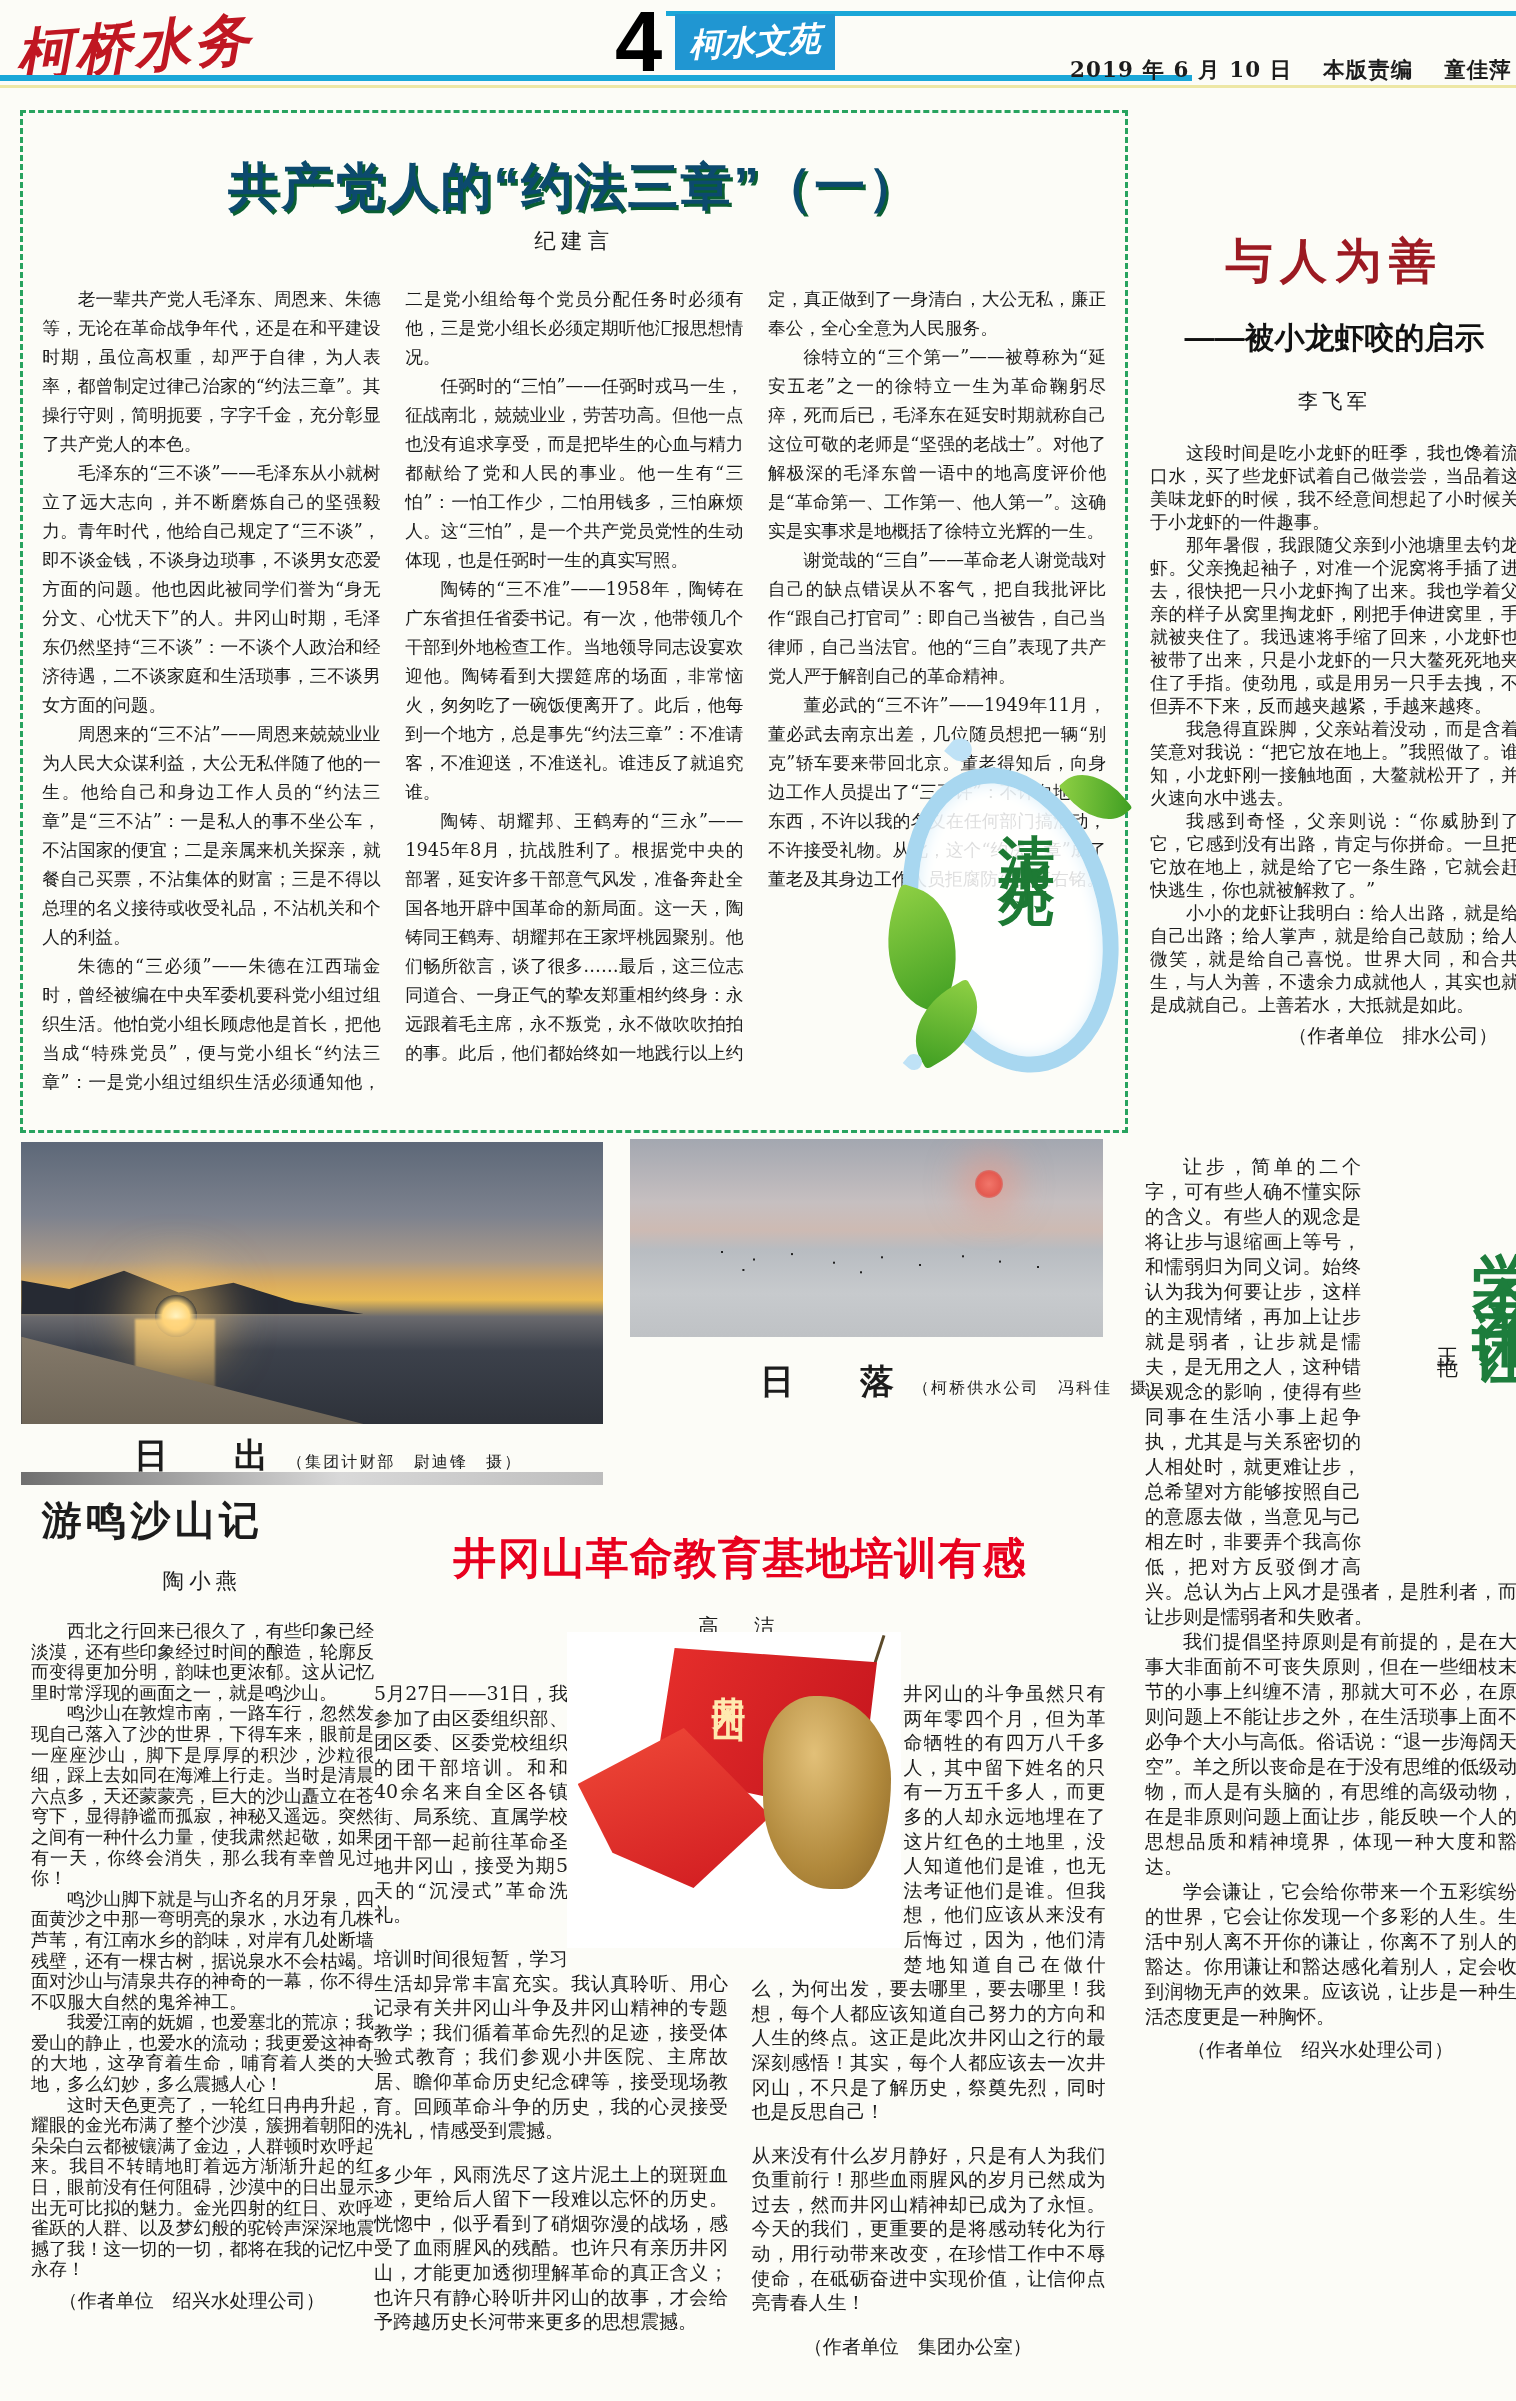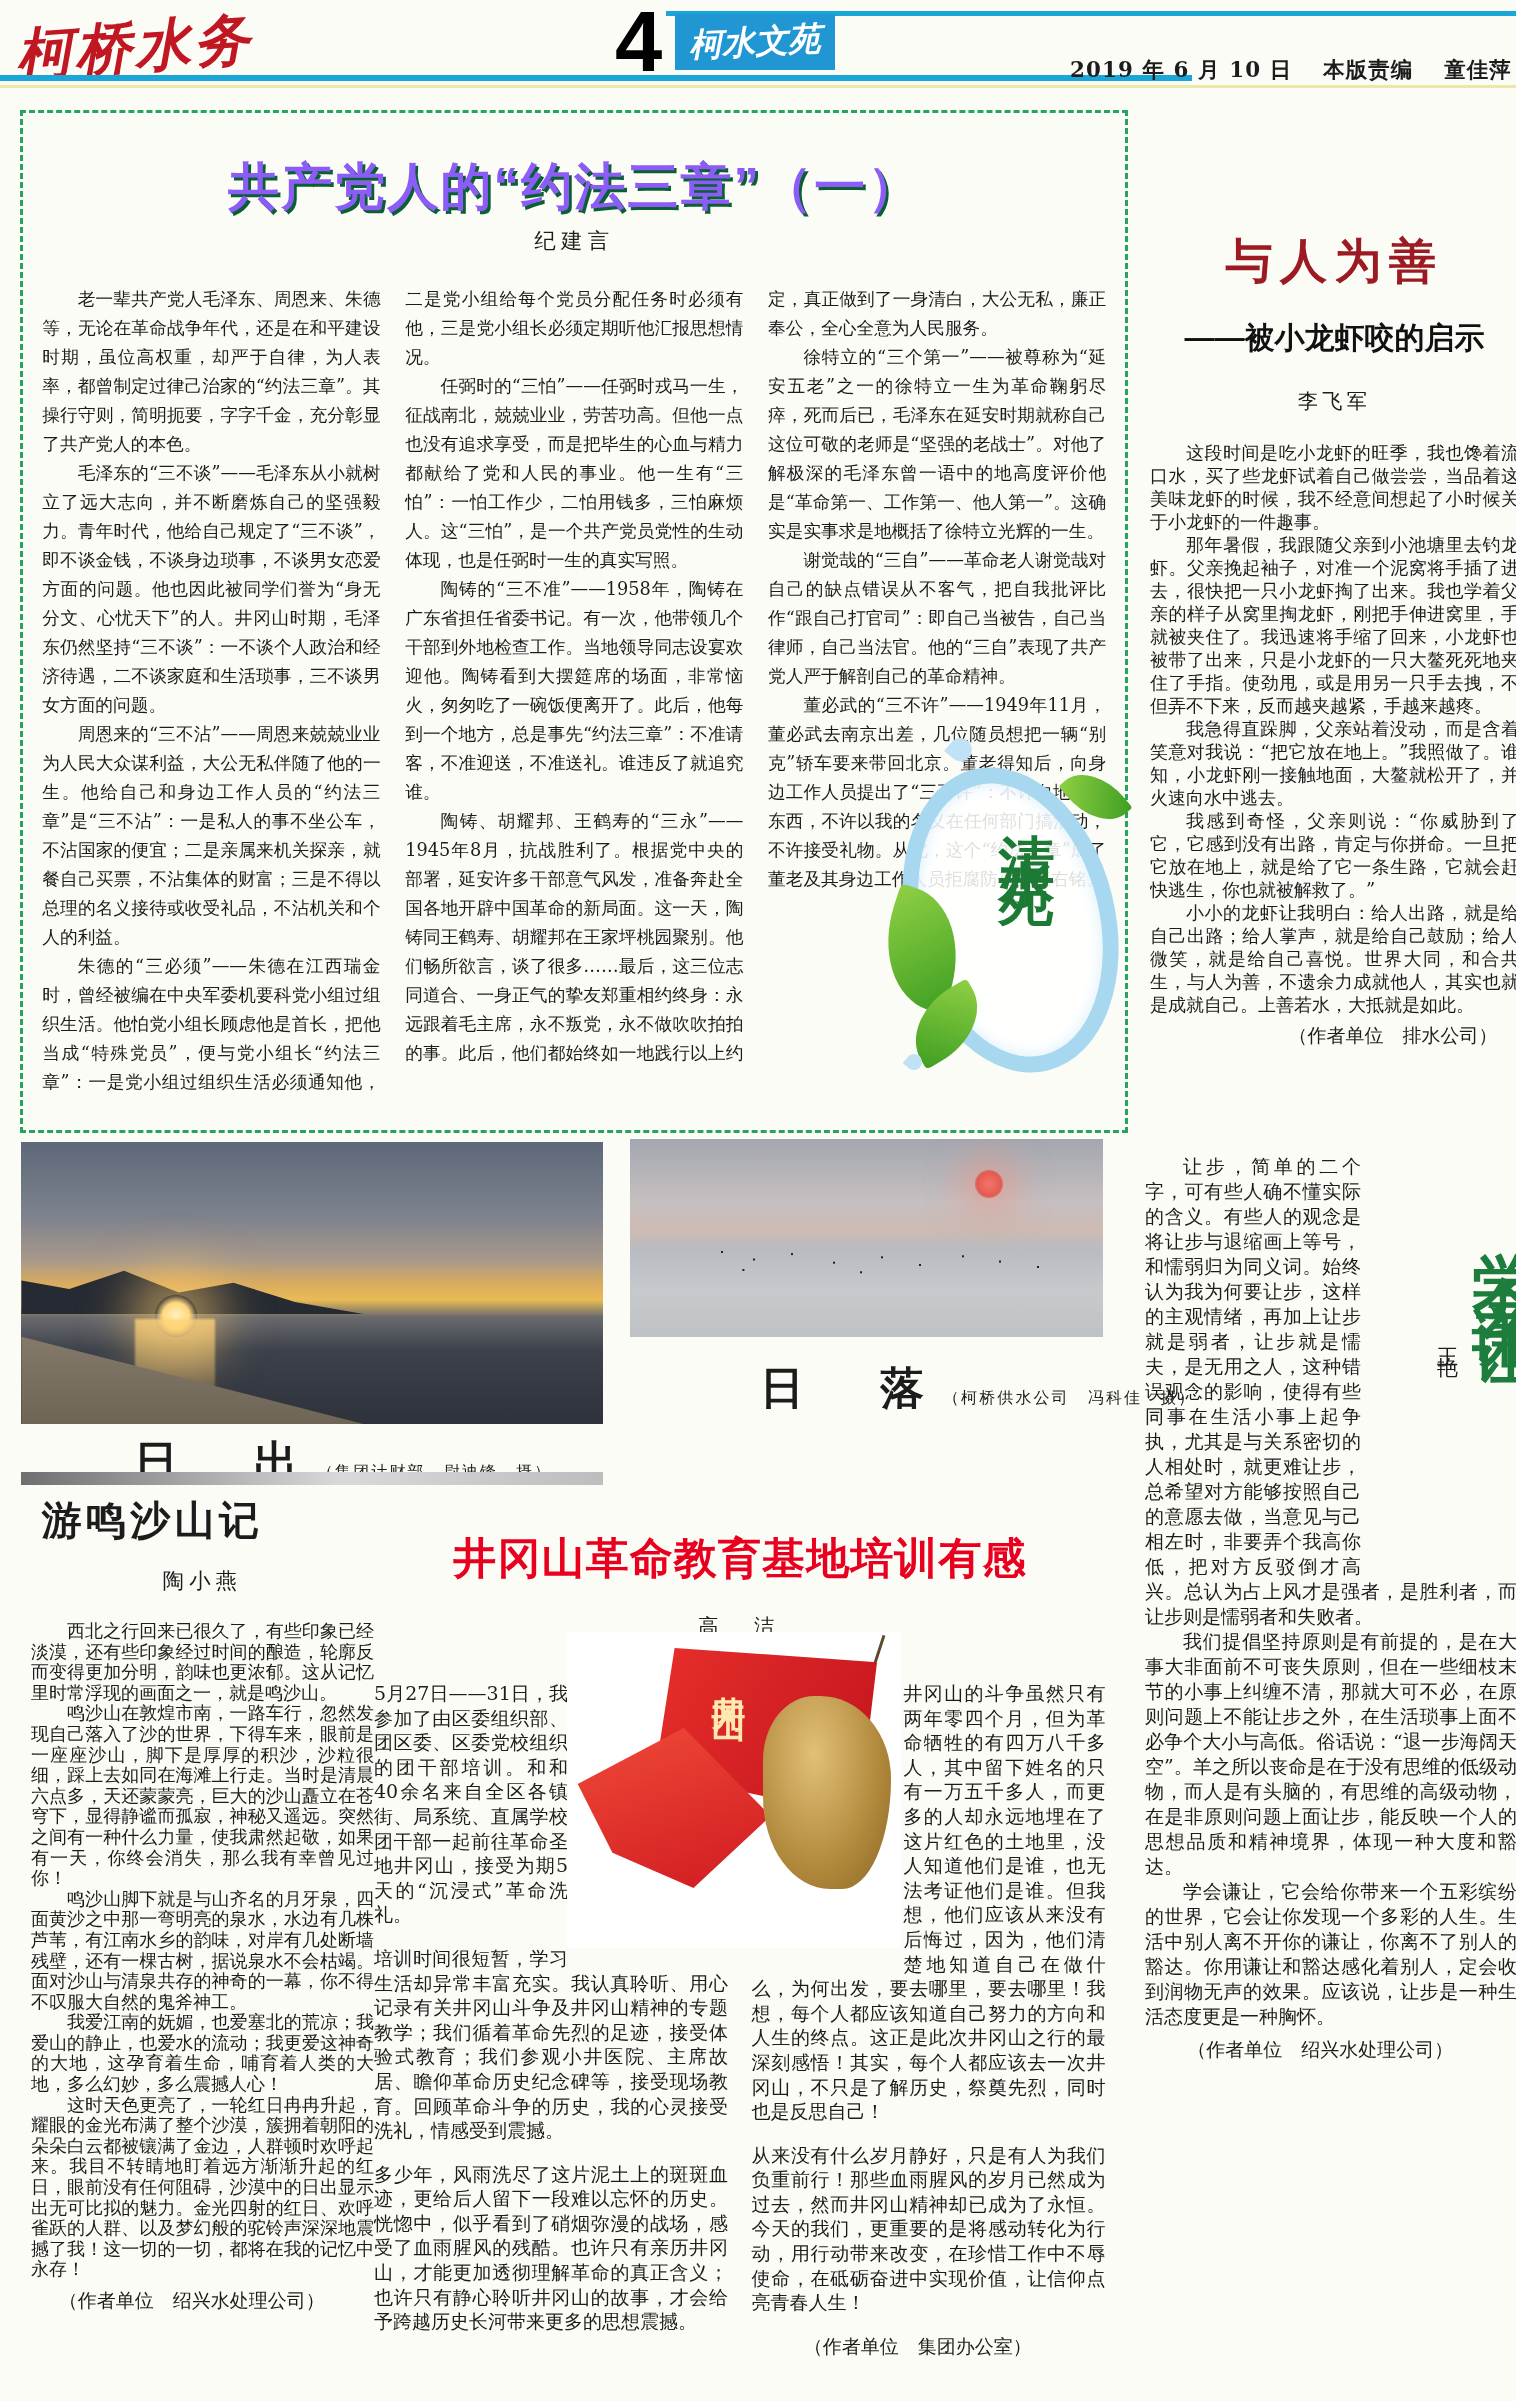--- a/index.html
+++ b/index.html
@@ -15,21 +15,21 @@
   .sectionbox{left:675px;top:14px;width:160px;height:56px;background:#2096d2;
               display:flex;align-items:center;justify-content:center;}
   .sectionbox span{color:#fff;font-size:33px;font-weight:bold;font-style:italic;transform:rotate(-3deg);}
   .dateline{right:5.3px;top:55px;font-size:21.4px;font-weight:bold;letter-spacing:1.1px;}
   .rule-cyan-top{left:666px;top:10.7px;width:851px;height:5.3px;background:#1aa7d8;}
   .rule-cyan-bot{left:0;top:75px;width:1192px;height:5.9px;background:#1aa7d8;}
   .rule-yellow{left:0;top:85px;width:1517px;height:3.2px;background:#ede7a5;}
   
   .mainbox{left:20.3px;top:110px;width:1108px;height:1023px;border:3.7px dashed #28a35f;box-sizing:border-box;background:#fcfcf7;}
   .maintitle{width:100%;text-align:center;margin-top:40px;font-size:51px;font-weight:900;
-             color:#8b5cf6;letter-spacing:2.1px;text-shadow:2.7px 3.2px 0 #0a5f33;font-family:"Liberation Sans",sans-serif;}
+             color:#0c4a6e;letter-spacing:2.1px;text-shadow:2.7px 3.2px 0 #0a5f33;font-family:"Liberation Sans",sans-serif;}
   .mainauthor{width:100%;text-align:center;margin-top:4px;font-size:21.4px;letter-spacing:5.3px;}
   .maincols{position:absolute;left:19px;right:19px;top:172px;bottom:14px;
             column-count:3;column-gap:24.6px;column-fill:auto;overflow:hidden;
             font-size:17.7px;line-height:29px;text-align:justify;}
   .maincols p,.bodytext p{margin:0;text-indent:2em;}
   
   .logo{left:885px;top:733px;width:230px;height:385px;z-index:4;}
   .logo .ring{position:absolute;left:21.4px;top:32px;width:177px;height:278px;border:16px solid #a8d7f0;
               border-radius:50%;transform:rotate(-14deg);background:rgba(255,255,255,.85);
               box-shadow:inset 0 0 16px #d8eefb;}
@@ -56,21 +56,21 @@
     background:linear-gradient(rgba(255,210,120,.8),rgba(255,190,90,.15));filter:blur(1.1px);}
   .sunrise .beach{position:absolute;left:0;bottom:0;width:342px;height:112px;background:linear-gradient(#8a7f6f,#6e6557);
     clip-path:polygon(0 100%,0 22%,100% 100%);}
   .sunset{left:630px;top:1139px;width:473px;height:198px;
     background:linear-gradient(#a3a7b0 0%,#c6bfc0 32%,#cdbab3 46%,#b8bcc1 56%,#c7cacd 78%,#bfc2c5 100%);}
   .sunset .sun{position:absolute;left:345px;top:31px;width:28px;height:28px;border-radius:50%;
     background:radial-gradient(circle,#f2766a 0%,#e45a50 60%,rgba(228,90,80,0) 100%);box-shadow:0 0 32px 16px rgba(240,150,130,.5);}
   .sunset .birds{position:absolute;left:91px;top:112px;width:2.1px;height:1.6px;background:#222;
     box-shadow:32px 7.5px #222,70px 2.1px #222,112px 10.7px #222,160px 5.3px #222,198px 13px #222,241px 4.3px #222,278px 9.6px #222,316px 15px #222,21.4px 18px #222,139px 20.3px #222;}
   .caption-row{font-weight:900;}
-  .cap-title{font-size:44px;letter-spacing:16px;font-family:Liberation Sans, sans-serif;margin-top:12px;}
+  .cap-title{font-size:34px;letter-spacing:16px;font-family:Liberation Sans, sans-serif;margin-top:12px;}
   .cap-credit{font-size:16px;font-weight:normal;letter-spacing:2.1px;}
   .graybar{left:21.4px;top:1472px;width:582px;height:13px;background:linear-gradient(90deg,#6f6f6f,#d9d9d9 55%,#bdbdbd);}
   
   .mingsha{left:31px;top:1493px;width:343px;height:904px;overflow:hidden;}
   .mingsha .t{font-size:40px;font-weight:900;letter-spacing:4.3px;padding-left:10.7px;font-family:"Liberation Sans",sans-serif;}
   .mingsha .au{text-align:center;font-size:21.4px;letter-spacing:5.3px;margin-top:18px;}
   .mingsha .bodytext{margin-top:26px;font-size:18px;line-height:20.6px;text-align:justify;}
   .mingsha .attr{text-align:center;}
   
   .jgs{left:374px;top:1530px;width:732px;height:867px;overflow:hidden;}

